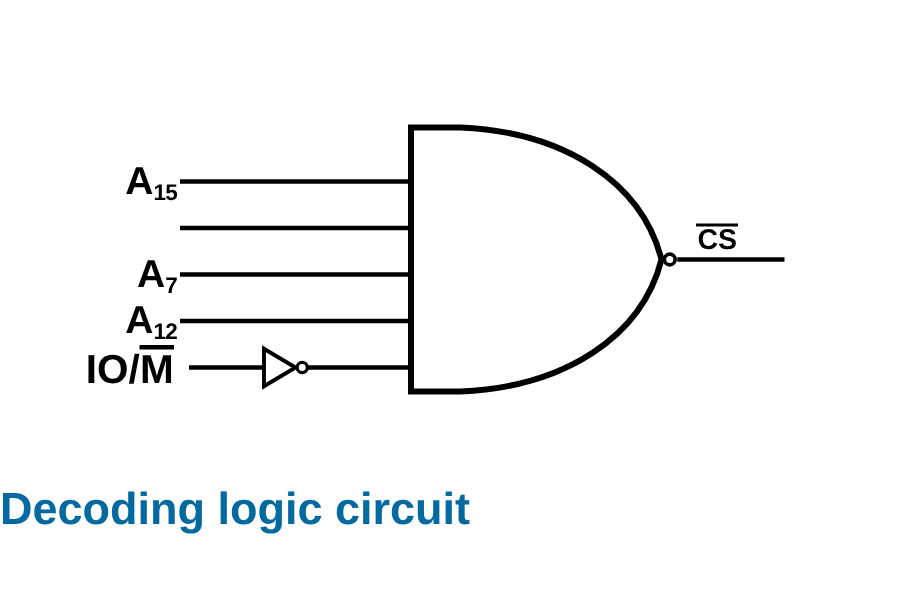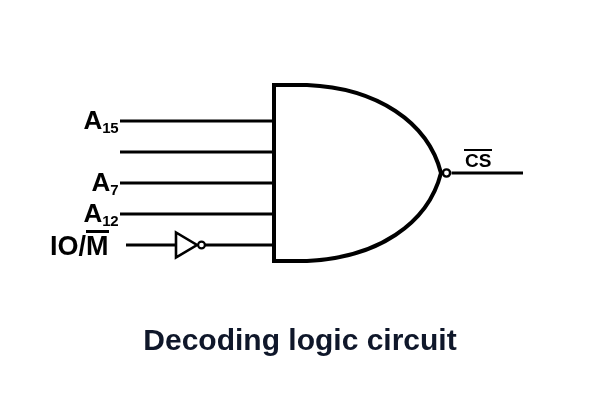--- a/index.html
+++ b/index.html
@@ -35,21 +35,21 @@
   }
   .sub {
     font-size: 15px;
     position: relative;
     top: 4px;
     letter-spacing: -0.5px;
   }
   .iom-lbl {
     left: 50px;
     width: 73px;
-    text-align: left;
+    text-align: center;
     font-size: 27px;
   }
   .ov {
     display: inline-block;
     border-top: 3px solid #000000;
     line-height: 1.02;
   }
   .out-lbl {
     left: 464px;
     top: 149px;
@@ -60,24 +60,24 @@
     display: inline-block;
     border-top: 2.5px solid #000000;
     line-height: 1.05;
     padding: 0 1px;
   }
   .caption {
     position: absolute;
     left: 0;
     right: 0;
     top: 325px;
-    text-align: center;
+    text-align: left;
     font-size: 30px;
     font-weight: bold;
-    color: #0f172a;
+    color: #0369a1;
     line-height: 1;
   }
 </style>
 </head>
 <body>
 
 <div id="stage">
 
   <svg id="wires-svg" width="600" height="400" viewBox="0 0 600 400">
 

